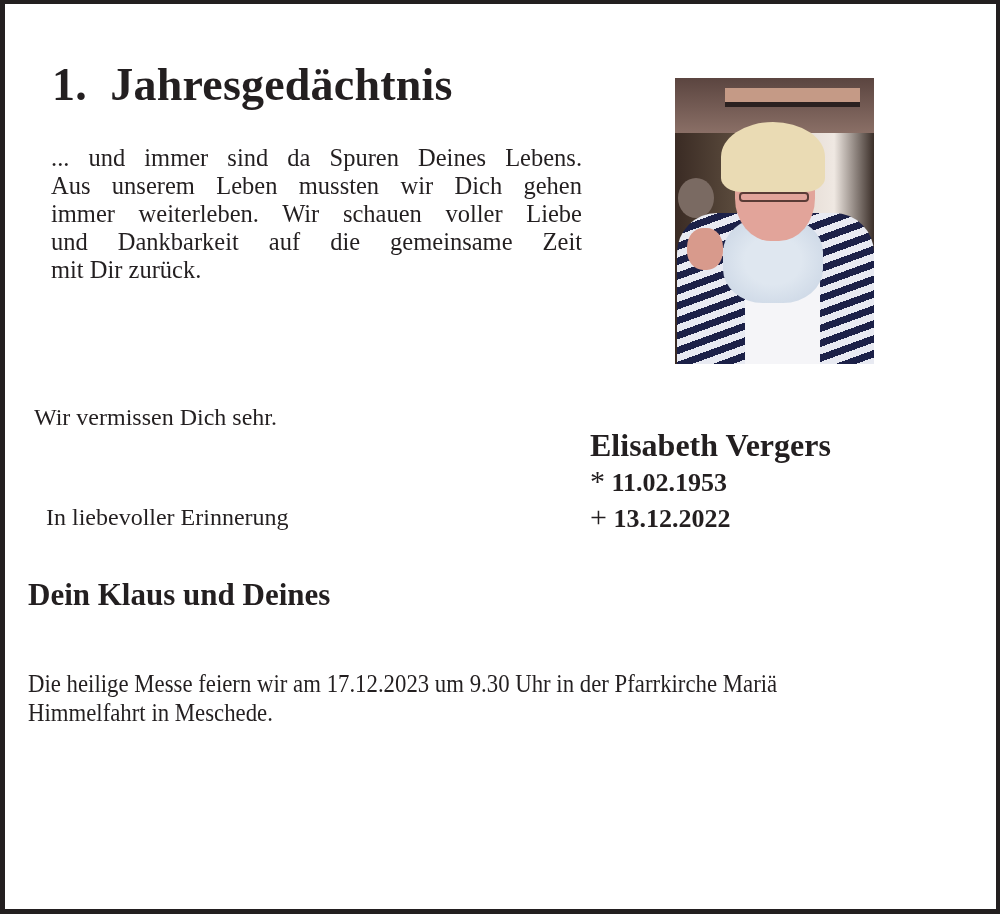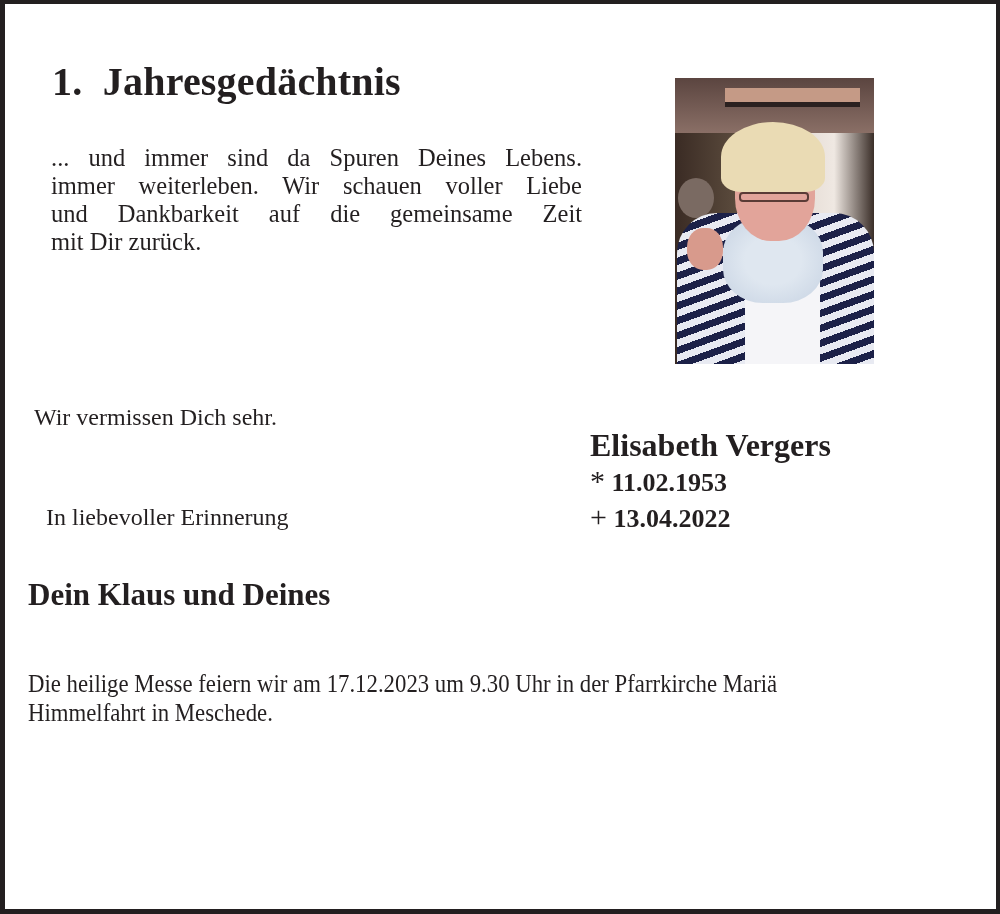--- a/index.html
+++ b/index.html
@@ -7,21 +7,21 @@
   .frame {
     position: absolute; left: 0; top: 0; width: 1000px; height: 914px;
     box-sizing: border-box;
     border-style: solid; border-color: #231f20;
     border-width: 4px 4px 5px 5px;
     background: #fff;
   }
   .serif { font-family: "Liberation Serif", "DejaVu Serif", serif; color: #231f20; }
   .title {
     position: absolute; left: 52px; top: 58px;
-    font-size: 40px; font-weight: bold; letter-spacing: 0.2px; white-space: pre;
+    font-size: 46px; font-weight: bold; letter-spacing: 0.2px; white-space: pre;
   }
   .intro {
     position: absolute; left: 51px; top: 144px; width: 531px;
     font-size: 24.5px; line-height: 28px; text-align: justify;
     text-align-last: left;
   }
   .intro span { display: block; }
   .intro span.j { text-align: justify; text-align-last: justify; }
   .photo {
     position: absolute; left: 675px; top: 78px; width: 199px; height: 286px;
@@ -57,20 +57,21 @@
 </style>
 </head>
 <body>
 
 <div class="frame"></div>
 
 <div class="title serif">1.  Jahresgedächtnis</div>
 
 <div class="intro serif">
   <span class="j">... und immer sind da Spuren Deines Lebens.</span>
+  <span class="j">Aus unserem Leben mussten wir Dich gehen</span>
   <span class="j">immer weiterleben. Wir schauen voller Liebe</span>
   <span class="j">und Dankbarkeit auf die gemeinsame Zeit</span>
   <span>mit Dir zurück.</span>
 </div>
 
 <div class="photo" title="Elisabeth Vergers">
   <div class="ceil"></div>
   <div class="lamp"></div>
   <div class="wall" style="top:55px"></div>
   <div class="man"></div>
@@ -88,20 +89,20 @@
 <div class="family serif">Dein Klaus und Deines</div>
 
 <div class="name-block serif">
   <div class="name">Elisabeth Vergers</div>
   <div class="date">
     <span class="sym">*</span>
     <span>11.02.1953</span>
   </div>
   <div class="date">
     <span class="sym">+</span>
-    <span>13.04.2022</span>
+    <span>13.12.2022</span>
   </div>
 </div>
 
 <div class="mass serif">
   <div>Die heilige Messe feiern wir am 17.12.2023 um 9.30 Uhr in der Pfarrkirche Mariä</div>
   <div>Himmelfahrt in Meschede.</div>
 </div>
 
 </body></html>

